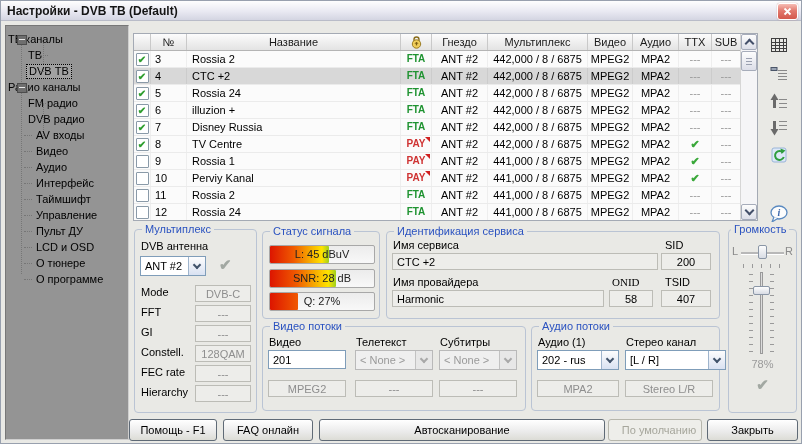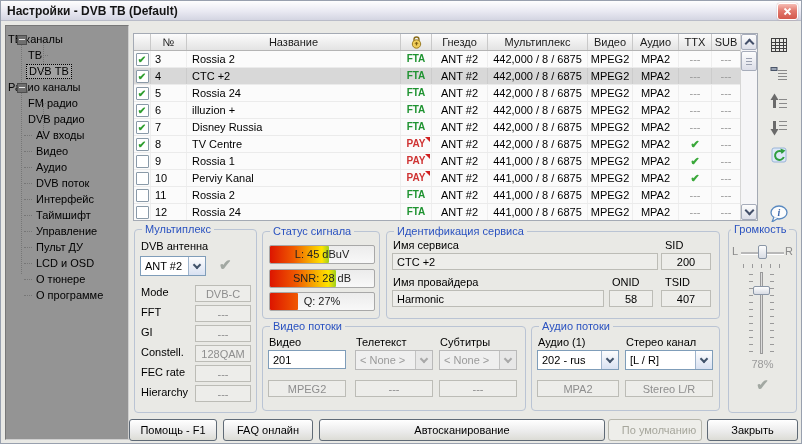--- a/index.html
+++ b/index.html
@@ -144,21 +144,20 @@
       <div class="tree" id="tree">
           <div class="ti parent"><span class="tbox"></span><span class="tl">ТВ каналы</span></div>
           <div class="ti child"><span class="tl">ТВ</span></div>
           <div class="ti child sel"><span class="tl">DVB ТВ</span></div>
           <div class="ti parent"><span class="tbox"></span><span class="tl">Радио каналы</span></div>
           <div class="ti child"><span class="tl">FM радио</span></div>
           <div class="ti child"><span class="tl">DVB радио</span></div>
           <div class="ti flat"><span class="tl">AV входы</span></div>
           <div class="ti flat"><span class="tl">Видео</span></div>
           <div class="ti flat"><span class="tl">Аудио</span></div>
-          <div class="ti flat"><span class="tl">DVB поток</span></div>
           <div class="ti flat"><span class="tl">Интерфейс</span></div>
           <div class="ti flat"><span class="tl">Таймшифт</span></div>
           <div class="ti flat"><span class="tl">Управление</span></div>
           <div class="ti flat"><span class="tl">Пульт ДУ</span></div>
           <div class="ti flat"><span class="tl">LCD и OSD</span></div>
           <div class="ti flat"><span class="tl">О тюнере</span></div>
           <div class="ti flat"><span class="tl">О программе</span></div>
         </div>
     </div>
 
@@ -412,21 +411,21 @@
         </div>
     </div>
 
     <div class="grp" style="left:385px;top:209px;width:334px;height:88px;">
       <span class="ttl">Идентификация сервиса</span>
       <span class="lbl" style="left:6px;top:7px;">Имя сервиса</span>
       <span class="lbl" style="left:278px;top:7px;">SID</span>
       <div class="ro dark" style="left:5px;top:21px;width:266px;">CTC +2</div>
       <div class="ro" style="left:274px;top:21px;width:50px;color:#000;">200</div>
       <span class="lbl" style="left:6px;top:44px;">Имя провайдера</span>
-      <span class="lbl" style="left:225px;top:44px;">ONID</span>
+      <span class="lbl" style="left:225px;top:44px;font-family:Liberation Serif, serif;">ONID</span>
       <span class="lbl" style="left:278px;top:44px;">TSID</span>
       <div class="ro dark" style="left:5px;top:58px;width:212px;">Harmonic</div>
       <div class="ro" style="left:222px;top:58px;width:44px;color:#000;">58</div>
       <div class="ro" style="left:274px;top:58px;width:50px;color:#000;">407</div>
     </div>
 
     <div class="grp" style="left:261px;top:304px;width:264px;height:85px;">
       <span class="ttl">Видео потоки</span>
       <span class="lbl" style="left:6px;top:9px;">Видео</span>
       <span class="lbl" style="left:93px;top:9px;">Телетекст</span>
@@ -452,21 +451,21 @@
     <div class="grp" style="left:530px;top:304px;width:189px;height:85px;">
       <span class="ttl">Аудио потоки</span>
       <span class="lbl" style="left:6px;top:9px;">Аудио (1)</span>
       <span class="lbl" style="left:94px;top:9px;">Стерео канал</span>
       <div class="combo" style="left:5px;top:23px;width:82px;">
         <span class="val">202 - rus</span>
         <span class="cbtn">
             <i class="arr"></i>
           </span>
       </div>
-      <div class="combo" style="left:93px;top:23px;width:88px;">
+      <div class="combo" style="left:93px;top:23px;width:101px;">
         <span class="val">[L / R]</span>
         <span class="cbtn">
             <i class="arr"></i>
           </span>
       </div>
       <div class="ro" style="left:5px;top:53px;width:82px;">MPA2</div>
       <div class="ro" style="left:93px;top:53px;width:88px;">Stereo L/R</div>
     </div>
 
     <div class="grp" style="left:727px;top:207px;width:69px;height:184px;">

